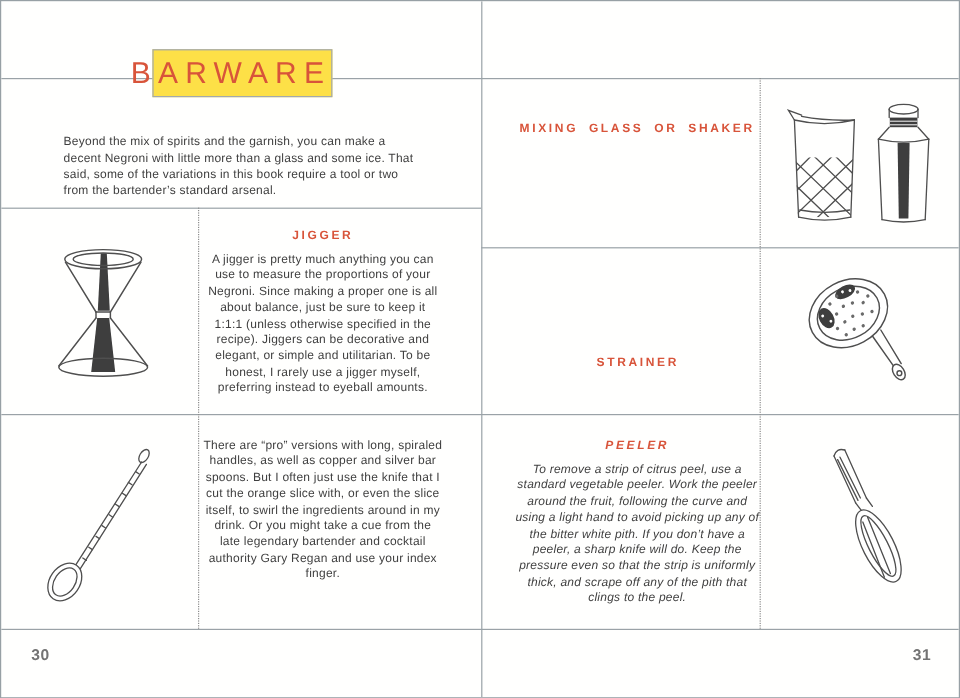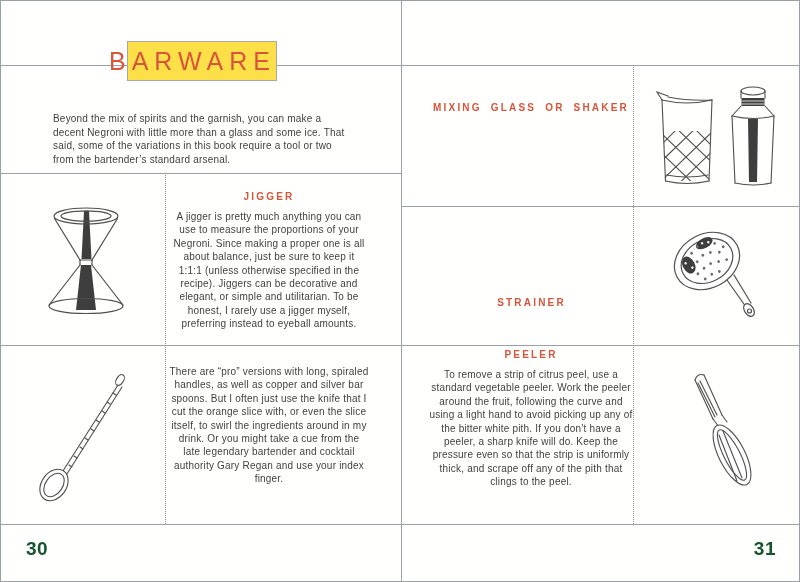--- a/index.html
+++ b/index.html
@@ -35,25 +35,25 @@
   .section{position:absolute;text-align:center;}
   .section-heading{
     color:#d8543a;font-size:10px;font-weight:bold;
     letter-spacing:2.2px;word-spacing:4px;margin:0 0 8px 0;
   }
   .section-body{font-size:10px;line-height:13.4px;letter-spacing:0.2px;margin:0;}
   .sec-jigger     {left:170px;top:190px;width:196px;}
   .sec-bar-spoon  {left:168px;top:364px;width:200px;}
   .sec-mixing     {left:424px;top:101px;width:212px;}
   .sec-strainer   {left:428px;top:248px;width:205px;margin-top:48px;}
-  .sec-peeler     {left:426px;top:348px;width:208px;}
+  .sec-peeler     {left:426px;top:365px;width:208px;font-style:italic;}
   
   .pagenum{
     position:absolute;top:537px;
-    color:#14532d;font-size:19px;font-weight:bold;letter-spacing:0.5px;
+    color:#737373;font-size:13px;font-weight:bold;letter-spacing:0.5px;
   }
   .pagenum-left{left:25px;}
   .pagenum-right{right:23px;}
   
   .illus{position:absolute;}
   .illus svg{display:block;}
 </style>
 </head>
 <body>
 

